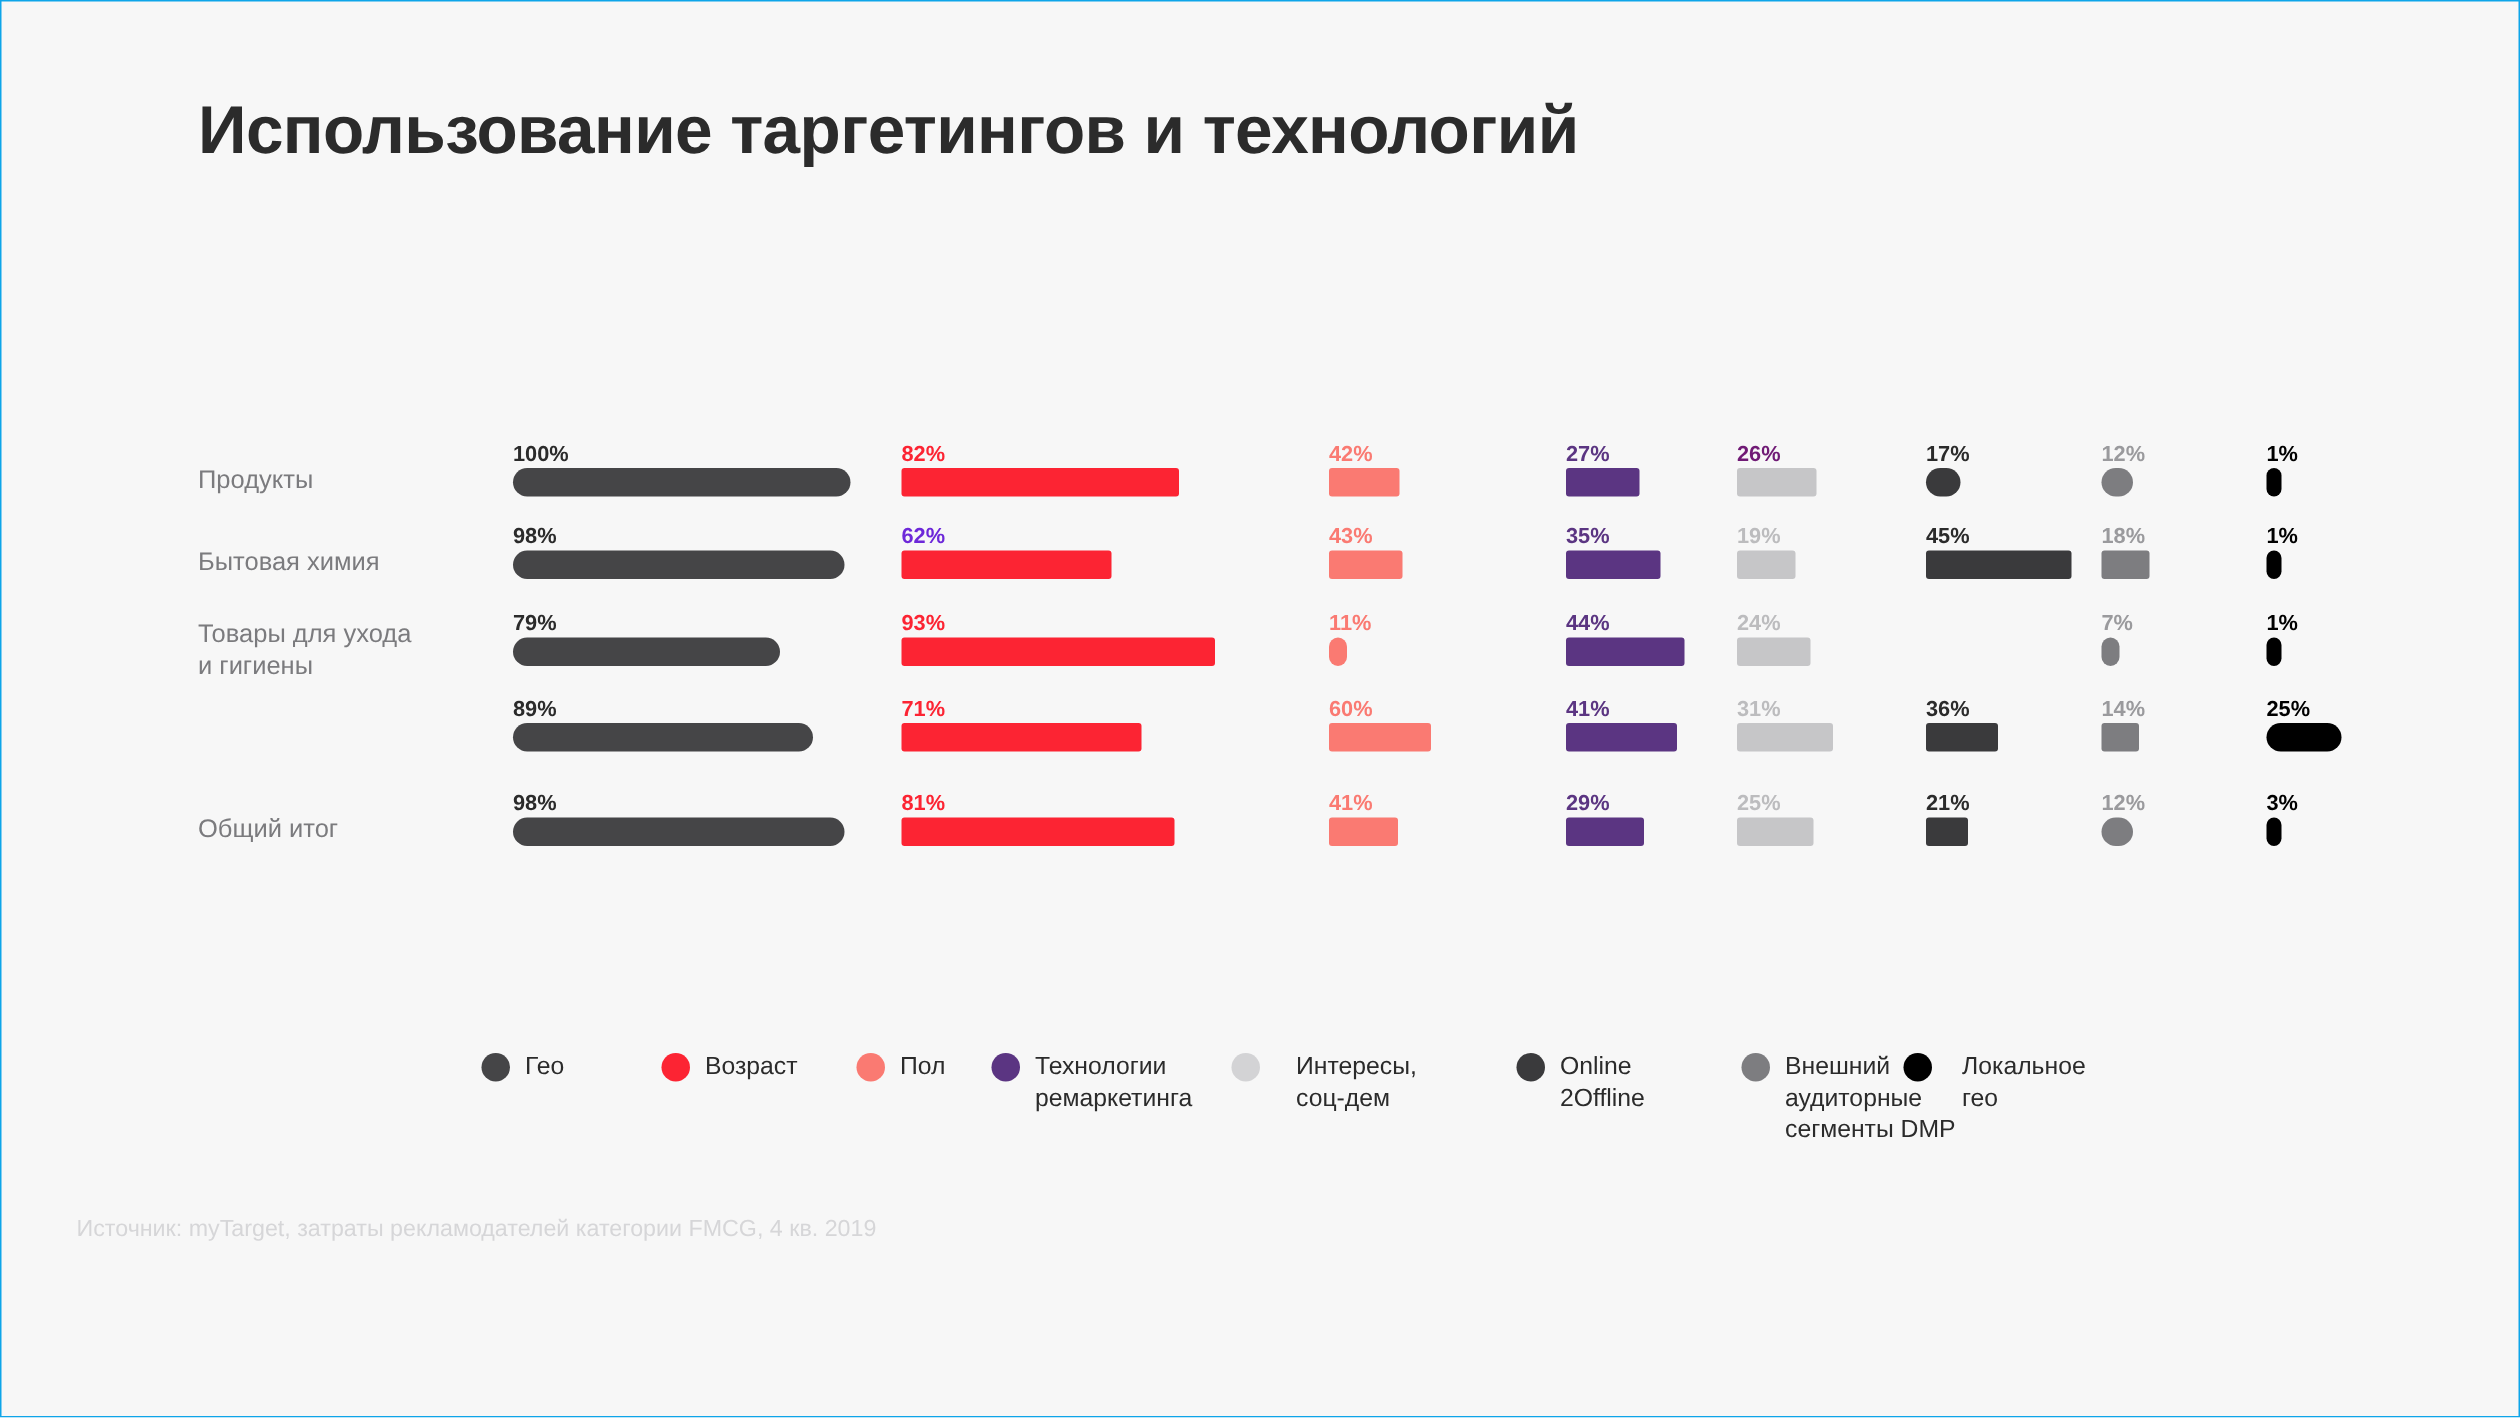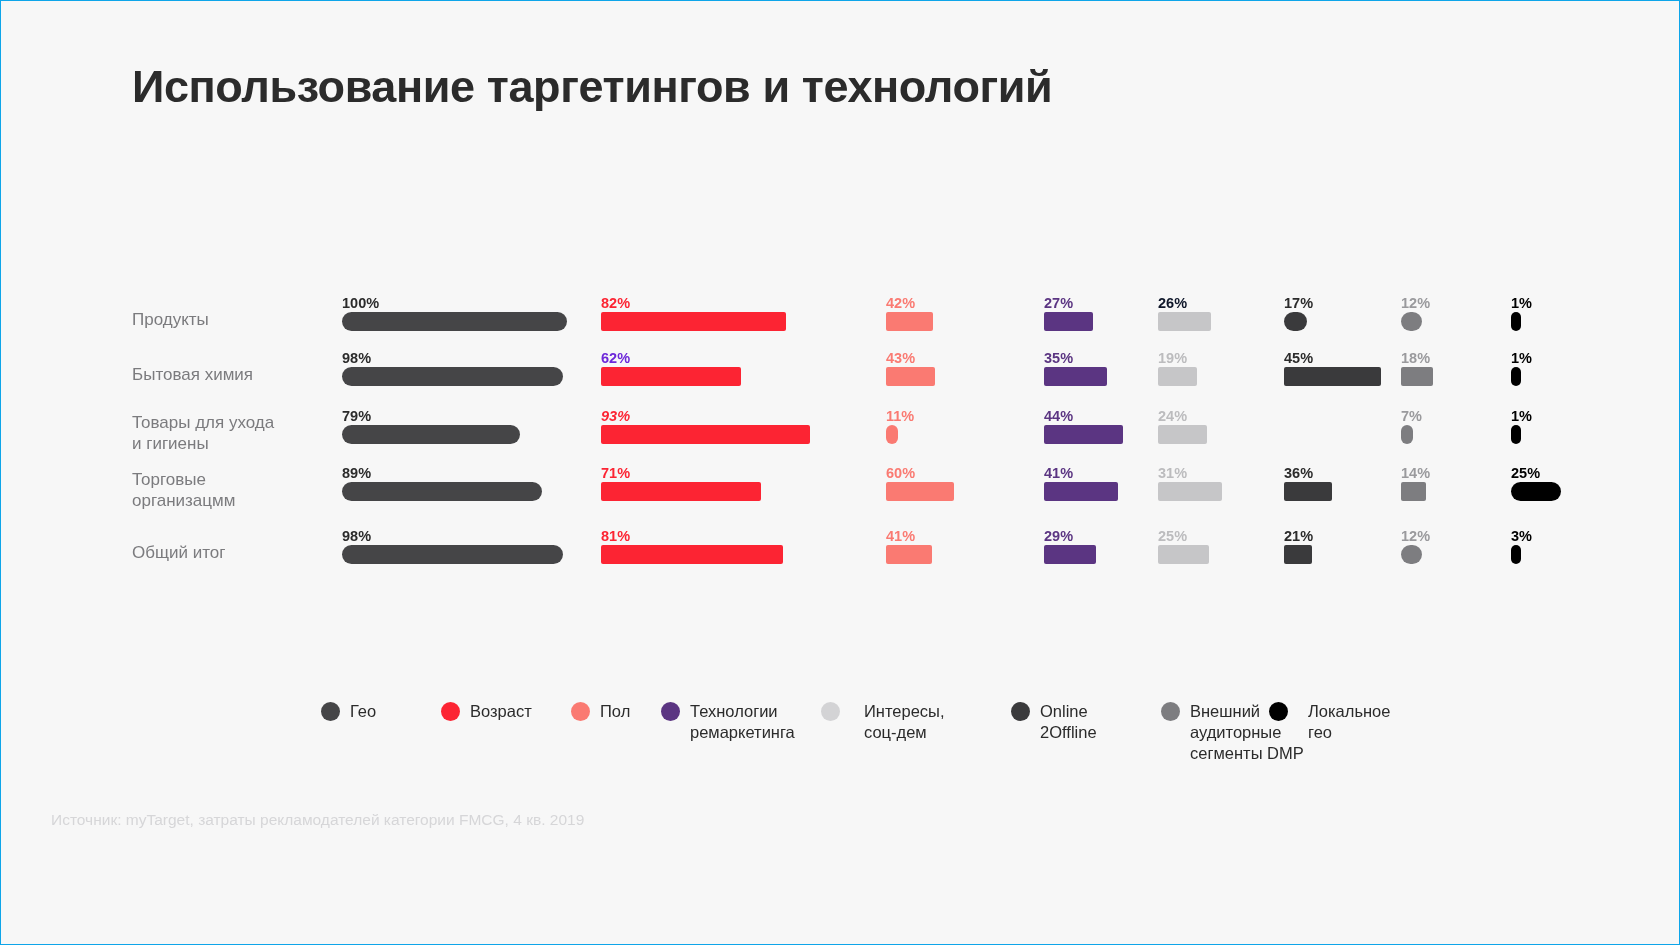--- a/index.html
+++ b/index.html
@@ -105,22 +105,20 @@
 
 <div id="slide">
 
   <div id="chart-title">Использование таргетингов и технологий</div>
 
   <div id="plot">
       <div class="row-label" style="left: 131px; top: 308px; width: 200px;">Продукты</div>
       <div class="row-label" style="left: 131px; top: 363px; width: 200px;">Бытовая химия</div>
       <div class="row-label" style="left: 131px; top: 411px; width: 200px;">Товары для ухода
 и гигиены</div>
-      <div class="row-label" style="left: 131px; top: 468px; width: 200px;">Торговые
-организацмм</div>
       <div class="row-label" style="left: 131px; top: 541px; width: 200px;">Общий итог</div>
       <div class="bar-cell" style="left: 341px; top: 270px; height: 60px; width: 260px;">
         <div class="bar-value" style="color: rgb(43, 43, 43);">100%</div>
         <div class="bar-rect rounded" title="Гео — Продукты: 100%" style="width: 225px; background: rgb(69, 69, 71);"></div>
       </div>
       <div class="bar-cell" style="left: 341px; top: 325px; height: 60px; width: 260px;">
         <div class="bar-value" style="color: rgb(43, 43, 43);">98%</div>
         <div class="bar-rect rounded" title="Гео — Бытовая химия: 98%" style="width: 220.5px; background: rgb(69, 69, 71);"></div>
       </div>
       <div class="bar-cell" style="left: 341px; top: 383px; height: 60px; width: 260px;">
@@ -136,21 +134,21 @@
         <div class="bar-rect rounded" title="Гео — Общий итог: 98%" style="width: 220.5px; background: rgb(69, 69, 71);"></div>
       </div>
       <div class="bar-cell" style="left: 600px; top: 270px; height: 60px; width: 260px;">
         <div class="bar-value" style="color: rgb(252, 36, 51);">82%</div>
         <div class="bar-rect" title="Возраст — Продукты: 82%" style="width: 184.5px; background: rgb(252, 36, 51);"></div>
       </div>
       <div class="bar-cell" style="left: 600px; top: 325px; height: 60px; width: 260px;">
         <div class="bar-value" style="color: #6d28d9;">62%</div>
         <div class="bar-rect" title="Возраст — Бытовая химия: 62%" style="width: 139.5px; background: rgb(252, 36, 51);"></div>
       </div>
-      <div class="bar-cell" style="left: 600px; top: 383px; height: 60px; width: 260px; font-style: italic;">
+      <div class="bar-cell" style="left: 600px; top: 383px; height: 60px; width: 260px;">
         <div class="bar-value" style="color: rgb(252, 36, 51);">93%</div>
         <div class="bar-rect" title="Возраст — Товары для ухода и гигиены: 93%" style="width: 209.25px; background: rgb(252, 36, 51);"></div>
       </div>
       <div class="bar-cell" style="left: 600px; top: 440px; height: 60px; width: 260px;">
         <div class="bar-value" style="color: rgb(252, 36, 51);">71%</div>
         <div class="bar-rect" title="Возраст — Торговые организацмм: 71%" style="width: 159.75px; background: rgb(252, 36, 51);"></div>
       </div>
       <div class="bar-cell" style="left: 600px; top: 503px; height: 60px; width: 260px;">
         <div class="bar-value" style="color: rgb(252, 36, 51);">81%</div>
         <div class="bar-rect" title="Возраст — Общий итог: 81%" style="width: 182.25px; background: rgb(252, 36, 51);"></div>
@@ -189,21 +187,21 @@
       </div>
       <div class="bar-cell" style="left: 1043px; top: 440px; height: 60px; width: 260px;">
         <div class="bar-value" style="color: rgb(91, 53, 130);">41%</div>
         <div class="bar-rect" title="Технологии ремаркетинга — Торговые организацмм: 41%" style="width: 73.8px; background: rgb(91, 53, 130);"></div>
       </div>
       <div class="bar-cell" style="left: 1043px; top: 503px; height: 60px; width: 260px;">
         <div class="bar-value" style="color: rgb(91, 53, 130);">29%</div>
         <div class="bar-rect" title="Технологии ремаркетинга — Общий итог: 29%" style="width: 52.2px; background: rgb(91, 53, 130);"></div>
       </div>
       <div class="bar-cell" style="left: 1157px; top: 270px; height: 60px; width: 260px;">
-        <div class="bar-value" style="color: #0f172a;">26%</div>
+        <div class="bar-value" style="color: #701a75;">26%</div>
         <div class="bar-rect" title="Интересы, соц-дем — Продукты: 26%" style="width: 53.4857px; background: rgb(198, 198, 200);"></div>
       </div>
       <div class="bar-cell" style="left: 1157px; top: 325px; height: 60px; width: 260px;">
         <div class="bar-value" style="color: rgb(188, 188, 190);">19%</div>
         <div class="bar-rect" title="Интересы, соц-дем — Бытовая химия: 19%" style="width: 39.0857px; background: rgb(198, 198, 200);"></div>
       </div>
       <div class="bar-cell" style="left: 1157px; top: 383px; height: 60px; width: 260px;">
         <div class="bar-value" style="color: rgb(188, 188, 190);">24%</div>
         <div class="bar-rect" title="Интересы, соц-дем — Товары для ухода и гигиены: 24%" style="width: 49.3714px; background: rgb(198, 198, 200);"></div>
       </div>

